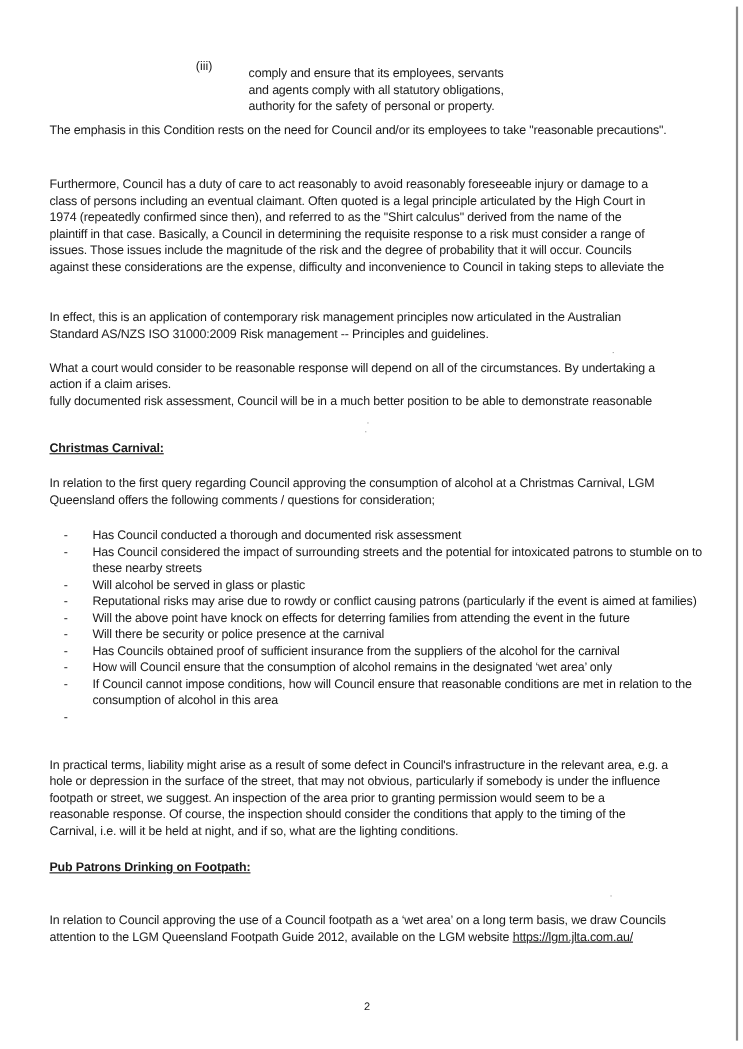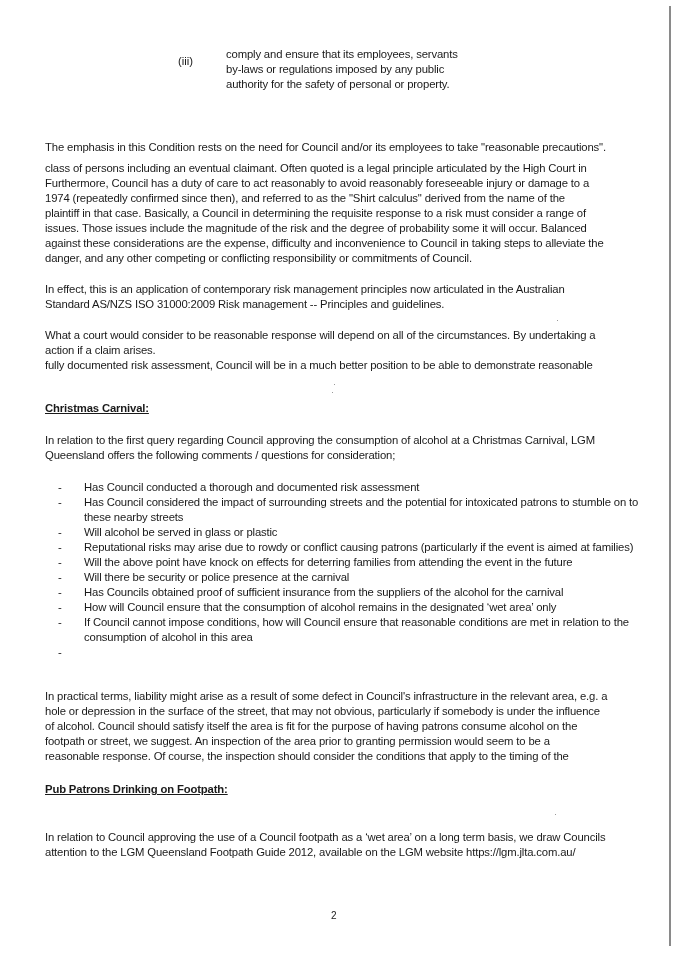--- a/index.html
+++ b/index.html
@@ -2,56 +2,55 @@
 <html><head>
 <meta charset="utf-8">
 <style>
   html, body { margin: 0; padding: 0; background: #ffffff; }
   body { width: 675px; height: 954px; position: relative; overflow: hidden;
          font-family: "Liberation Sans", sans-serif; color: #1a1a1a; }
   .page { position: absolute; left: 0; top: 0; width: 619px; height: 954px; }
   .edge { position: absolute; left: 669px; top: 6px; width: 2px; height: 940px; background: #8a8a8a; }
   .txt { position: absolute; font-size: 11.3px; line-height: 15px; letter-spacing: -0.15px; white-space: nowrap; }
   .clause-num { position: absolute; left: 178px; top: 54px; font-size: 11.3px; line-height: 15px; }
-  .clause { left: 226px; top: 47px; }
+  .clause { left: 226px; top: 60px; }
   .p { left: 45px; }
   .h { left: 45px; font-weight: bold; text-decoration: underline; }
   .bullets { position: absolute; left: 58px; top: 480px; width: 600px; }
   .bullet { display: flex; font-size: 11.3px; line-height: 15px; letter-spacing: -0.15px; }
   .bullet .dash { width: 26px; flex: none; }
   .bullet .bt { white-space: normal; width: 560px; }
-  .link { }
+  .link { text-decoration: underline; }
   .pagenum { position: absolute; left: 331px; top: 910px; font-size: 10px; }
   .speck { position: absolute; width: 1px; height: 1px; background: #999; }
 </style>
 </head>
 <body>
 
 <div class="page">
   <div class="edge"></div>
 
   <div class="clause-num">(iii)</div>
   <div class="txt clause">
     <div>comply and ensure that its employees, servants</div>
-    <div>by-laws or regulations imposed by any public</div>
+    <div>and agents comply with all statutory obligations,</div>
     <div>authority for the safety of personal or property.</div>
   </div>
 
-  <div class="txt p" style="top:140px">
+  <div class="txt p" style="top:112px">
     <div>The emphasis in this Condition rests on the need for Council and/or its employees to take "reasonable precautions".</div>
   </div>
 
   <div class="txt p" style="top:161px">
+    <div>Furthermore, Council has a duty of care to act reasonably to avoid reasonably foreseeable injury or damage to a</div>
     <div>class of persons including an eventual claimant.  Often quoted is a legal principle articulated by the High Court in</div>
-    <div>Furthermore, Council has a duty of care to act reasonably to avoid reasonably foreseeable injury or damage to a</div>
     <div>1974 (repeatedly confirmed since then), and referred to as the "Shirt calculus" derived from the name of the</div>
     <div>plaintiff in that case.  Basically, a Council in determining the requisite response to a risk must consider a range of</div>
-    <div>issues.  Those issues include the magnitude of the risk and the degree of probability some it will occur.  Balanced</div>
+    <div>issues.  Those issues include the magnitude of the risk and the degree of probability that it will occur.  Councils</div>
     <div>against these considerations are the expense, difficulty and inconvenience to Council in taking steps to alleviate the</div>
-    <div>danger, and any other competing or conflicting responsibility or commitments of Council.</div>
   </div>
 
   <div class="txt p" style="top:282px">
     <div>In effect, this is an application of contemporary risk management principles now articulated in the Australian</div>
     <div>Standard AS/NZS ISO 31000:2009 Risk management -- Principles and guidelines.</div>
   </div>
 
   <div class="txt p" style="top:328px">
     <div>What a court would consider to be reasonable response will depend on all of the circumstances.  By undertaking a</div>
     <div>action if a claim arises.</div>
@@ -107,23 +106,23 @@
       </div>
     <div class="bullet" style="height:15px">
         <span class="dash">-</span>
         <span class="bt"></span>
       </div>
   </div>
 
   <div class="txt p" style="top:689px">
     <div>In practical terms, liability might arise as a result of some defect in Council's infrastructure in the relevant area, e.g. a</div>
     <div>hole or depression in the surface of the street, that may not obvious, particularly if somebody is under the influence</div>
-    <div>of alcohol.  Council should satisfy itself the area is fit for the purpose of having patrons consume alcohol on the</div>
     <div>footpath or street, we suggest.  An inspection of the area prior to granting permission would seem to be a</div>
     <div>reasonable response.  Of course, the inspection should consider the conditions that apply to the timing of the</div>
+    <div>Carnival, i.e. will it be held at night, and if so, what are the lighting conditions.</div>
   </div>
 
   <div class="txt h" style="top:782px">Pub Patrons Drinking on Footpath:</div>
 
   <div class="txt p" style="top:830px">
     <div>In relation to Council approving the use of a Council footpath as a ‘wet area’ on a long term basis, we draw Councils</div>
     <div><span>attention to the LGM Queensland Footpath Guide 2012, available on the LGM website </span><span class="link">https://lgm.jlta.com.au/</span></div>
   </div>
 
   <div class="speck" style="left:555px;top:814px"></div>

